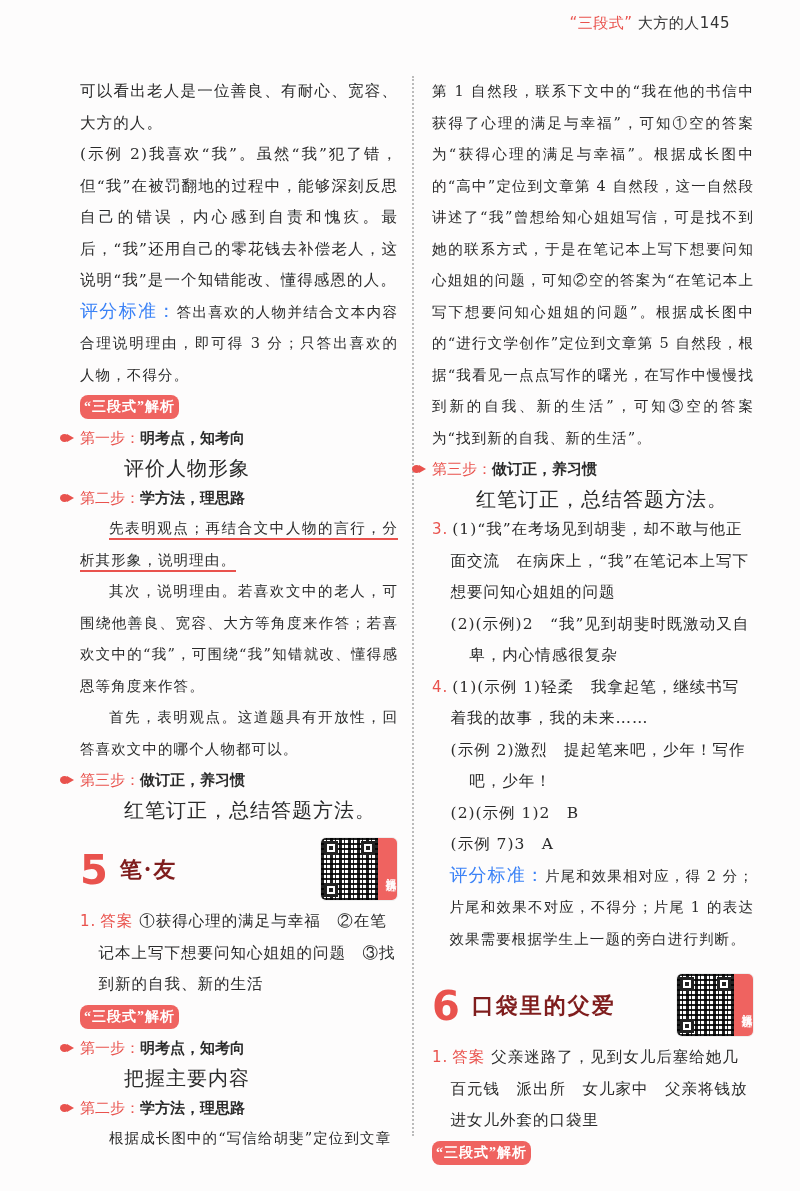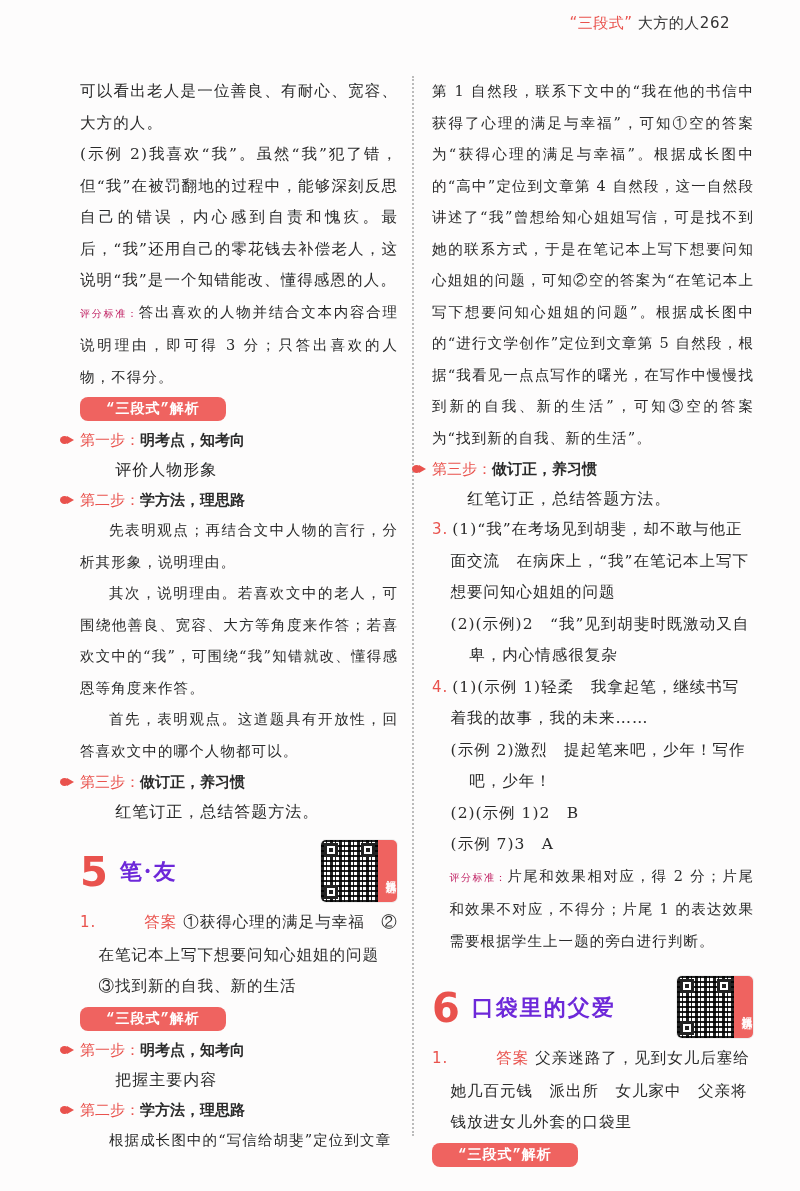--- a/index.html
+++ b/index.html
@@ -10,54 +10,54 @@
   .header .brand { color: #e9524d; }
 
   .col { position: absolute; top: 76px; }
   .col.left { left: 80px; width: 318px; }
   .col.right { left: 432px; width: 322px; }
   .divider { position: absolute; left: 412px; top: 76px; height: 1060px; border-left: 2px dotted #bbb; }
 
   .p { font-size: 15.5px; line-height: 31.5px; letter-spacing: 1.1px; text-align: justify; }
   .p.indent { text-indent: 2em; }
   .p.small { font-size: 14.5px; }
-  .red-label { color: #be185d; font-family: Liberation Mono, monospace; font-size: 10px; }
-  .underline-red { text-decoration-color: #e9524d; text-underline-offset: 5px; text-decoration-thickness: 1.5px; }
+  .red-label { color: #3b82f6; font-family: Liberation Mono, monospace; font-size: 18px; }
+  .underline-red { text-decoration: underline; text-decoration-color: #e9524d; text-underline-offset: 5px; text-decoration-thickness: 1.5px; }
 
-  .badge { display: inline-block; background: #ef6360; color: #fff; font-family: Liberation Mono, monospace; font-size: 14px; font-weight: bold; padding: 3px 26px; border-radius: 8px; margin: 4px 0 4px 0; letter-spacing: 1px; }
+  .badge { display: inline-block; background: #ef6360; color: #fff; font-family: Liberation Serif, serif; font-size: 14px; font-weight: bold; padding: 3px 4px; border-radius: 8px; margin: 4px 0 4px 0; letter-spacing: 1px; }
 
   .step { position: relative; font-family: "DejaVu Sans", "Liberation Sans", sans-serif; font-size: 15px; line-height: 30px; font-weight: bold; }
   .step .dot { position: absolute; left: -20px; top: 11px; width: 14px; height: 8px; }
   .step .dot::before { content: ""; position: absolute; left: 0; top: 0; width: 9px; height: 8px; background: #e9524d; border-radius: 50%; }
   .step .dot::after { content: ""; position: absolute; left: 7px; top: 0; border-left: 7px solid #e9524d; border-top: 4px solid transparent; border-bottom: 4px solid transparent; }
   .step .step-name { color: #e9524d; font-weight: normal; margin-top: 32px; }
-  .step-body { font-size: 16px; line-height: 30px; padding-left: 2.2em; letter-spacing: 1px; }
+  .step-body { font-size: 20px; line-height: 30px; padding-left: 2.2em; letter-spacing: 1px; }
 
   .section-title { display: flex; align-items: center; height: 70px; margin-top: 10px; position: relative; }
   .section-num { font-family: "DejaVu Sans", "Liberation Sans", sans-serif; font-weight: bold; font-size: 40px; color: #e9524d; margin-right: 12px; }
-  .section-name { font-size: 22px; font-weight: bold; color: #6d28d9; letter-spacing: 2px; }
+  .section-name { font-size: 22px; font-weight: bold; color: #7f1d1d; letter-spacing: 2px; }
   .qr { position: absolute; right: 0; top: 2px; width: 78px; height: 64px; border-radius: 6px; border: 1px solid #eee; display: flex; overflow: hidden; }
   .qr-code { width: 58px; height: 62px; padding: 3px; background:
       repeating-linear-gradient(90deg, #222 0 3px, #fff 3px 5px, #222 5px 6px, #fff 6px 9px),
       repeating-linear-gradient(0deg, #222 0 2px, #fff 2px 5px); background-blend-mode: multiply; position: relative; }
   .qr-code .corner { position: absolute; width: 14px; height: 14px; border: 3px solid #222; background: #fff; }
   .qr-code .corner::after { content: ""; position: absolute; left: 2px; top: 2px; width: 4px; height: 4px; background: #222; }
   .qr-side { width: 20px; background: #ef6360; color: #fff; font-family: "DejaVu Sans", "Liberation Sans", sans-serif; font-size: 11px; line-height: 13px; text-align: center; padding-top: 4px; writing-mode: vertical-rl; letter-spacing: 1px; }
 
   .ans { position: relative; font-size: 15.5px; line-height: 31.5px; letter-spacing: 1px; padding-left: 0; }
   .ans .num { color: #e9524d; font-family: "DejaVu Sans", "Liberation Sans", sans-serif; font-size: 15px; margin-right: 4px; }
-  .ans .lbl { color: #e9524d; font-family: Liberation Mono, monospace; margin-right: 6px; margin-left: 44px; }
+  .ans .lbl { color: #e9524d; font-family: Liberation Sans, sans-serif; margin-right: 6px; }
   .hang { padding-left: 1.2em; text-indent: -1.2em; }
 </style>
 </head>
 <body>
 
 <div class="header">
   <span class="brand">“三段式”</span>
-  <span>大方的人</span><span>262</span>
+  <span>大方的人</span><span>145</span>
 </div>
 
 <div class="divider"></div>
 
 <div class="col left">
   <p class="p">可以看出老人是一位善良、有耐心、宽容、大方的人。</p>
   <p class="p">(示例 2)我喜欢“我”。虽然“我”犯了错，但“我”在被罚翻地的过程中，能够深刻反思自己的错误，内心感到自责和愧疚。最后，“我”还用自己的零花钱去补偿老人，这说明“我”是一个知错能改、懂得感恩的人。</p>
   <p class="p small">
     <span class="red-label">评分标准：</span><span>答出喜欢的人物并结合文本内容合理说明理由，即可得 3 分；只答出喜欢的人物，不得分。</span>
   </p>

